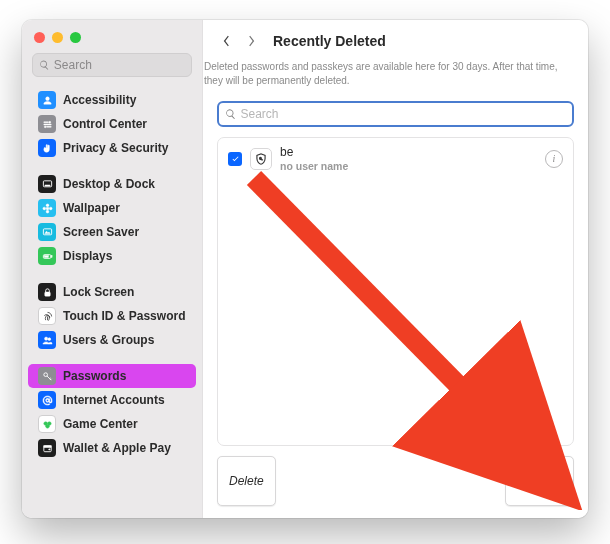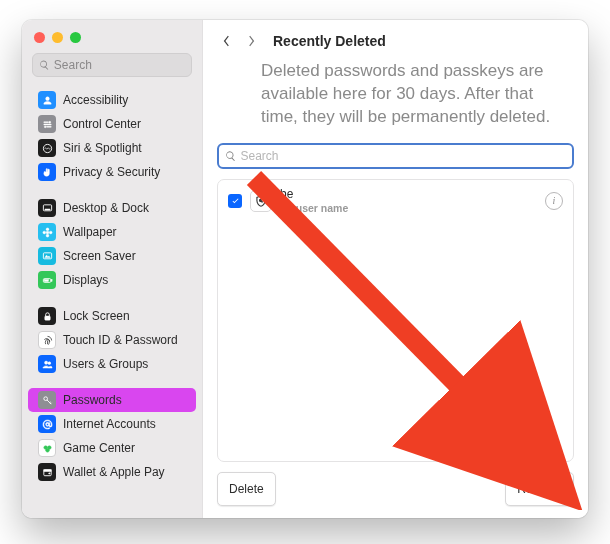--- a/index.html
+++ b/index.html
@@ -45,20 +45,21 @@
   .sb-list { flex: 1; overflow: hidden; }
   .sb-group { padding: 3px 0; }
   .sb-group + .sb-group { margin-top: 6px; }
   .sb-item {
     display: flex; align-items: center;
     height: 24px; padding: 0 10px 0 10px;
     margin: 0 6px;
     border-radius: 5px;
     font-size: 12px; color: #2b2b2b;
     cursor: default;
+    font-weight: bold;
   }
   .sb-item.selected { background: #d946ef; }
   .sb-icon {
     width: 18px; height: 18px; border-radius: 4px;
     display: flex; align-items: center; justify-content: center;
     margin-right: 7px; flex: 0 0 18px;
   }
   .sb-icon svg { width: 11px; height: 11px; fill: #fff; }
   
   .main {
@@ -70,22 +71,22 @@
     padding: 10px 14px 6px 12px; gap: 4px;
   }
   .nav-btn {
     width: 22px; height: 22px; display:flex; align-items:center; justify-content:center;
     border-radius: 4px; color: #777;
   }
   .nav-btn.enabled { color: #444; }
   .nav-btn svg { width: 10px; height: 12px; fill: currentColor; }
   .m-title { font-size: 14px; font-weight: 600; color: #2a2a2a; margin-left: 6px; }
   .m-desc {
-    padding: 2px 16px 10px 24px;
-    font-size: 17px; color: #8a8a8a; line-height: 1.35; margin-left: 34px;
+    padding: 2px 16px 10px 1px;
+    font-size: 10px; color: #8a8a8a; line-height: 1.35;
   }
   .m-body { flex:1; padding: 4px 14px 0 14px; display:flex; flex-direction:column; }
   .inner-search {
     display:flex; align-items:center;
     border: 2.5px solid #4a7ccf;
     border-radius: 6px; height: 26px; padding: 0 6px;
     background: #fff;
   }
   .inner-search svg { width:12px; height:12px; fill:#7d7d7d; margin-right:4px; }
   .inner-search input {
@@ -123,22 +124,23 @@
     border: 1.2px solid #b8b7b8; color:#8d8c8d;
     display:flex; align-items:center; justify-content:center;
     font-size: 10px; font-style: italic; font-family: Georgia, serif;
   }
   .m-footer {
     display:flex; justify-content:space-between;
     padding: 10px 14px 12px 14px;
   }
   .btn {
     background:#fff; border:1px solid #d8d7d8; border-radius:5px;
-    padding: 9px 11px; font-size:12px; color:#2d2d2d;
+    padding: 17px 11px; font-size:12px; color:#2d2d2d;
     box-shadow: 0 0.5px 1px rgba(0,0,0,0.08);
+    font-style: italic;
   }
   
   .arrow-svg {
     position:absolute; pointer-events:none;
     left: 210px; top: 140px; width: 360px; height: 350px;
   }
 </style>
 </head>
 <body>
 
@@ -169,29 +171,20 @@
             </div>
             <div class="sb-item">
               <div class="sb-icon" style="background: rgb(142, 142, 147);">
                 <svg viewBox="0 0 24 24" style="fill:#fff;stroke:#fff">
                   <path d="M4 6h10v2H4zM4 11h16v2H4zM10 16h10v2H10z"></path>
                   <circle cx="17" cy="7" r="2"></circle>
                   <circle cx="7" cy="17" r="2"></circle>
                 </svg>
               </div>
               <span>Control Center</span>
-            </div>
-            <div class="sb-item">
-              <div class="sb-icon" style="background: rgb(30, 30, 30);">
-                <svg viewBox="0 0 24 24" style="fill:#fff;stroke:#fff">
-                  <circle cx="12" cy="12" r="9" fill="none" stroke="#fff" stroke-width="2"></circle>
-                  <path d="M6 12c2-5 4 5 6 0s4 5 6 0" fill="none" stroke="#fff" stroke-width="1.5"></path>
-                </svg>
-              </div>
-              <span>Siri &amp; Spotlight</span>
             </div>
             <div class="sb-item">
               <div class="sb-icon" style="background: rgb(10, 102, 255);">
                 <svg viewBox="0 0 24 24" style="fill:#fff;stroke:#fff">
                   <path d="M9 11V5a1.5 1.5 0 013 0v5h1V6a1.5 1.5 0 013 0v8c0 3-2 6-6 6s-6-3-6-6l1-4 4 1z"></path>
                 </svg>
               </div>
               <span>Privacy &amp; Security</span>
             </div>
           </div>

